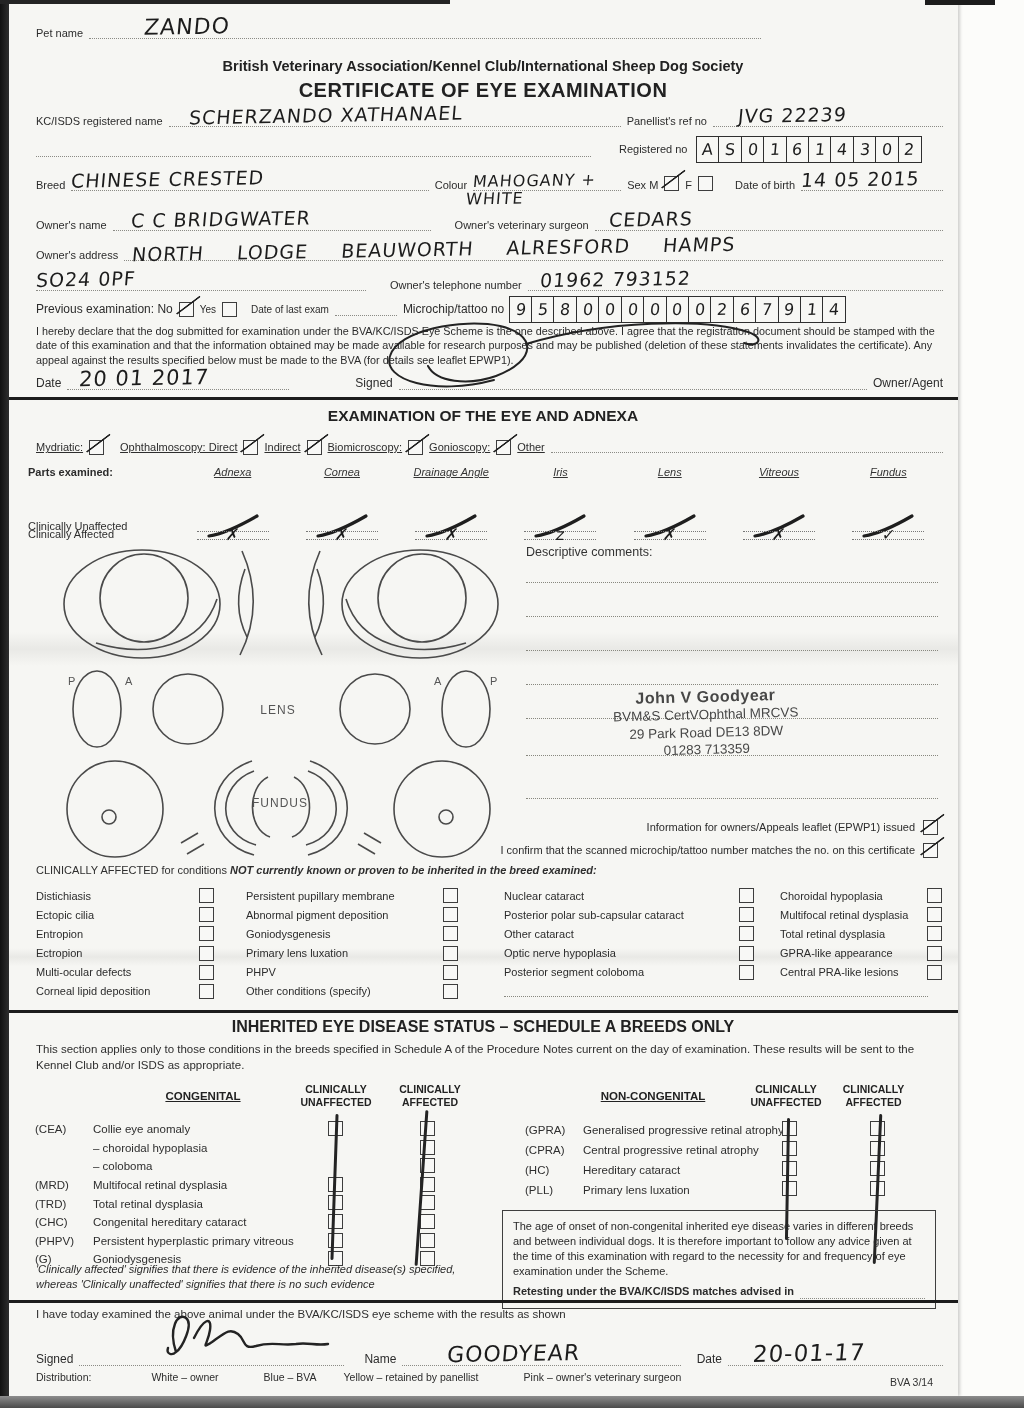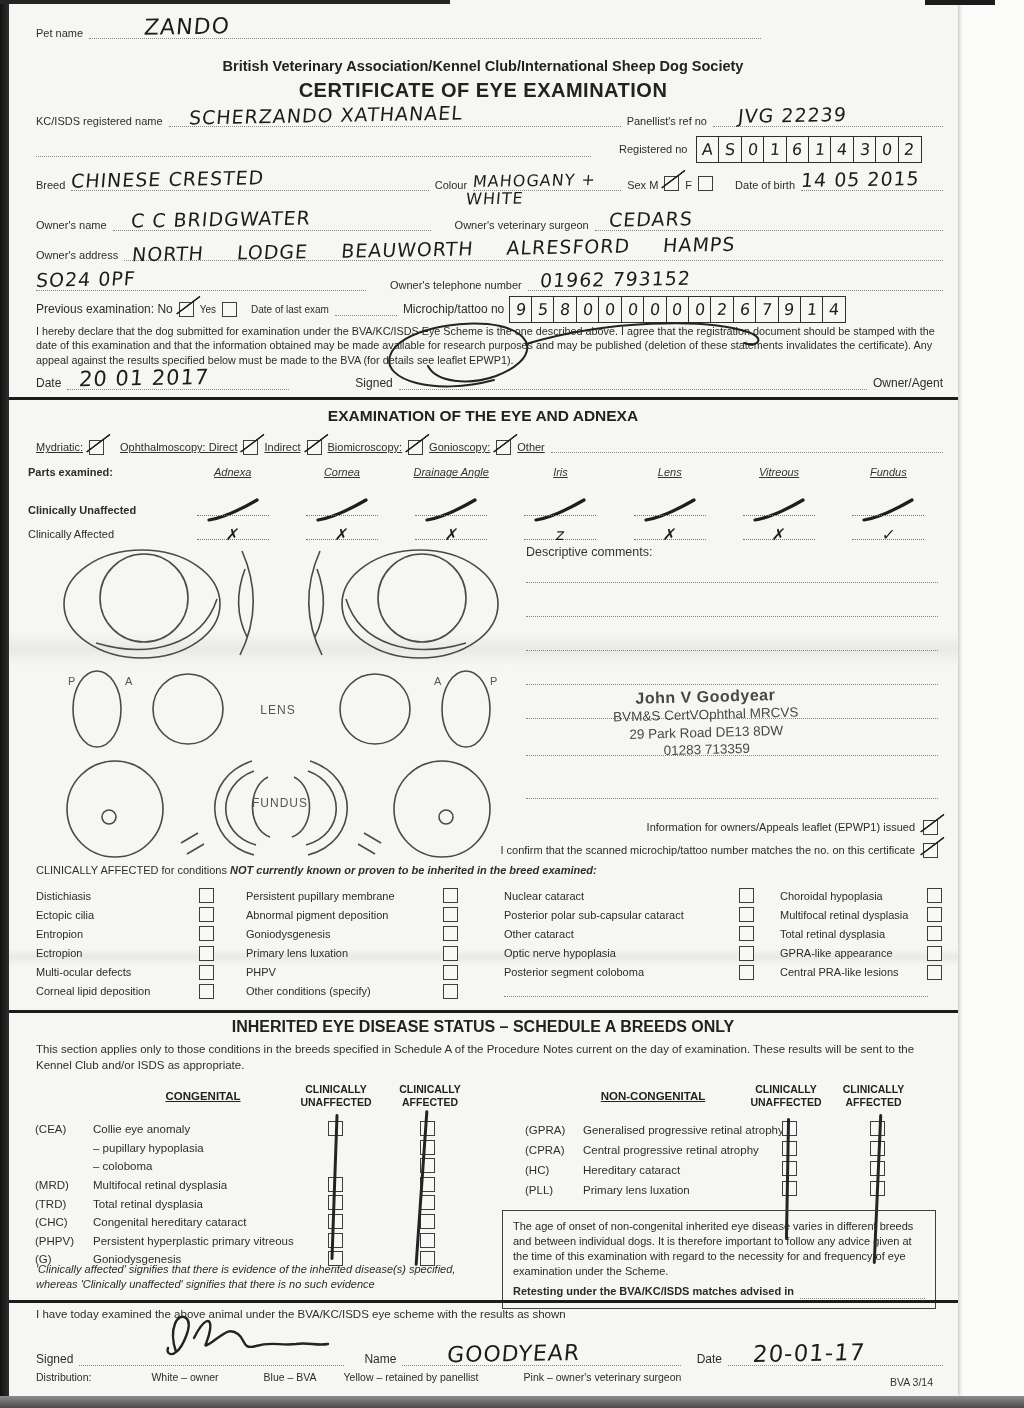--- a/index.html
+++ b/index.html
@@ -285,21 +285,21 @@
         <span class="phead">Lens</span>
       </div>
     <div class="pc">
         <span class="phead">Vitreous</span>
       </div>
     <div class="pc">
         <span class="phead">Fundus</span>
       </div>
   </div>
 
-  <div class="pgrid" style="top:488px;height:28px;font-weight:bold;">
+  <div class="pgrid" style="top:504px;height:28px;">
     <div class="pl lb">Clinically Unaffected</div>
     <div class="pc">
         <svg class="tick" width="54" height="26" viewBox="0 0 54 26">
           <path d="M3,23 C16,21 32,14 51,3" fill="none" stroke="#1e1e1e" stroke-width="3.2" stroke-linecap="round"></path>
         </svg>
         <span class="seg"></span>
       </div>
     <div class="pc">
         <svg class="tick" width="54" height="26" viewBox="0 0 54 26">
           <path d="M3,23 C16,21 32,14 51,3" fill="none" stroke="#1e1e1e" stroke-width="3.2" stroke-linecap="round"></path>
@@ -569,21 +569,21 @@
 
   <div class="abs" style="left:27px;top:1120px;width:470px;">
     <div class="irow">
         <span class="icode">(CEA)</span>
         <span class="ilbl">Collie eye anomaly</span>
         <span class="cb cbu" style="left:293px;"></span>
         <span class="cb cba" style="left:385px;"></span>
       </div>
     <div class="irow">
         <span class="icode"></span>
-        <span class="ilbl">– pupillary hypoplasia</span>
+        <span class="ilbl">– choroidal hypoplasia</span>
         <span class="cb cba" style="left:385px;"></span>
       </div>
     <div class="irow">
         <span class="icode"></span>
         <span class="ilbl">– coloboma</span>
         <span class="cb cba" style="left:385px;"></span>
       </div>
     <div class="irow">
         <span class="icode">(MRD)</span>
         <span class="ilbl">Multifocal retinal dysplasia</span>

